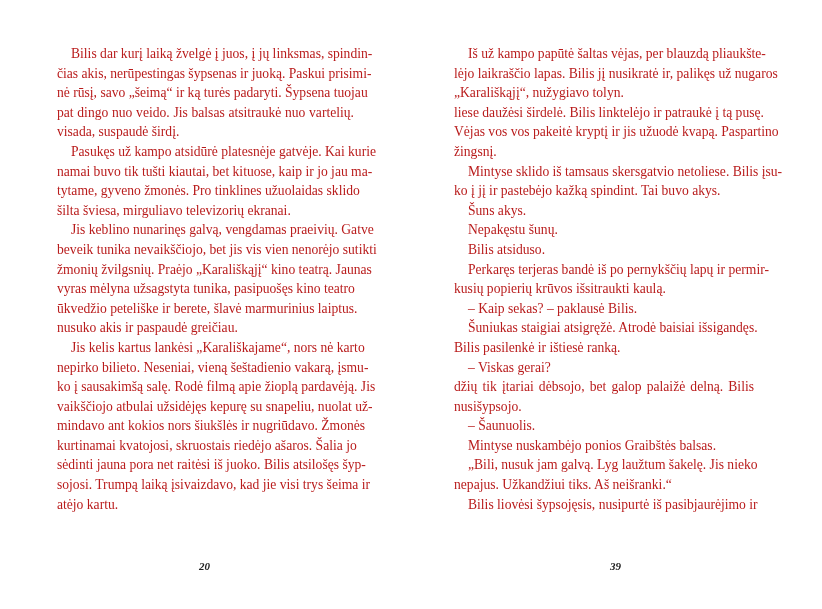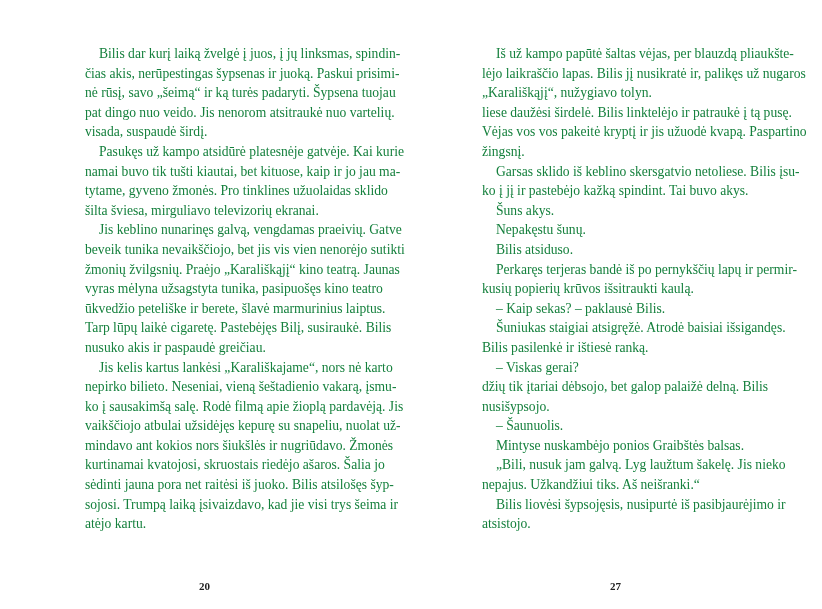--- a/index.html
+++ b/index.html
@@ -5,90 +5,87 @@
   html, body { margin: 0; padding: 0; background: #ffffff; }
   body { width: 822px; height: 609px; position: relative; overflow: hidden; }
   .page { position: absolute; top: 44px; }
   .page.left { left: 57px; width: 297px; }
   .page.right { left: 454px; width: 300px; }
   .line {
     font-family: "Liberation Serif", "DejaVu Serif", serif;
     font-size: 13.6px;
     line-height: 19.6px;
     height: 19.6px;
-    color: #15803d;
+    color: #b91c1c;
     white-space: nowrap;
     text-align: justify;
     text-align-last: justify;
     overflow: visible;
-    margin-left: 28px;
   }
   .line.last { text-align-last: left; }
   .line.indent { padding-left: 14px; }
   .line.italic { }
   .pnum {
-    position: absolute; top: 580px;
+    position: absolute; top: 560px;
     font-family: "Liberation Serif", "DejaVu Serif", serif;
-    font-weight: bold; font-size: 11px; color: #222;
+    font-style: italic; font-weight: bold; font-size: 11px; color: #222;
   }
   .pnum.left { left: 199px; }
   .pnum.right { left: 610px; }
 </style>
 </head>
 <body>
 
 <div class="page left" id="left-page">
     <div class="line indent">Bilis dar kurį laiką žvelgė į juos, į jų linksmas, spindin-</div>
     <div class="line">čias akis, nerūpestingas šypsenas ir juoką. Paskui prisimi-</div>
     <div class="line">nė rūsį, savo „šeimą“ ir ką turės padaryti. Šypsena tuojau</div>
-    <div class="line">pat dingo nuo veido. Jis nenorom atsitraukė nuo vartelių.</div>
+    <div class="line">pat dingo nuo veido. Jis balsas atsitraukė nuo vartelių.</div>
     <div class="line last">visada, suspaudė širdį.</div>
     <div class="line indent">Pasukęs už kampo atsidūrė platesnėje gatvėje. Kai kurie</div>
     <div class="line">namai buvo tik tušti kiautai, bet kituose, kaip ir jo jau ma-</div>
     <div class="line">tytame, gyveno žmonės. Pro tinklines užuolaidas sklido</div>
     <div class="line last">šilta šviesa, mirguliavo televizorių ekranai.</div>
     <div class="line indent">Jis keblino nunarinęs galvą, vengdamas praeivių. Gatve</div>
     <div class="line">beveik tunika nevaikščiojo, bet jis vis vien nenorėjo sutikti</div>
     <div class="line">žmonių žvilgsnių. Praėjo „Karališkąjį“ kino teatrą. Jaunas</div>
     <div class="line">vyras mėlyna užsagstyta tunika, pasipuošęs kino teatro</div>
     <div class="line">ūkvedžio peteliške ir berete, šlavė marmurinius laiptus.</div>
-    <div class="line">Tarp lūpų laikė cigaretę. Pastebėjęs Bilį, susiraukė. Bilis</div>
     <div class="line last">nusuko akis ir paspaudė greičiau.</div>
     <div class="line indent">Jis kelis kartus lankėsi „Karališkajame“, nors nė karto</div>
     <div class="line">nepirko bilieto. Neseniai, vieną šeštadienio vakarą, įsmu-</div>
     <div class="line">ko į sausakimšą salę. Rodė filmą apie žioplą pardavėją. Jis</div>
     <div class="line">vaikščiojo atbulai užsidėjęs kepurę su snapeliu, nuolat už-</div>
     <div class="line">mindavo ant kokios nors šiukšlės ir nugriūdavo. Žmonės</div>
     <div class="line">kurtinamai kvatojosi, skruostais riedėjo ašaros. Šalia jo</div>
     <div class="line">sėdinti jauna pora net raitėsi iš juoko. Bilis atsilošęs šyp-</div>
     <div class="line">sojosi. Trumpą laiką įsivaizdavo, kad jie visi trys šeima ir</div>
     <div class="line last">atėjo kartu.</div>
   </div>
 <div class="page right" id="right-page">
     <div class="line indent">Iš už kampo papūtė šaltas vėjas, per blauzdą pliaukšte-</div>
     <div class="line">lėjo laikraščio lapas. Bilis jį nusikratė ir, palikęs už nugaros</div>
     <div class="line last">„Karališkąjį“, nužygiavo tolyn.</div>
     <div class="line">liese daužėsi širdelė. Bilis linktelėjo ir patraukė į tą pusę.</div>
     <div class="line">Vėjas vos vos pakeitė kryptį ir jis užuodė kvapą. Paspartino</div>
     <div class="line last">žingsnį.</div>
-    <div class="line indent">Garsas sklido iš keblino skersgatvio netoliese. Bilis įsu-</div>
+    <div class="line indent">Mintyse sklido iš tamsaus skersgatvio netoliese. Bilis įsu-</div>
     <div class="line last">ko į jį ir pastebėjo kažką spindint. Tai buvo akys.</div>
     <div class="line indent last">Šuns akys.</div>
     <div class="line indent last italic">Nepakęstu šunų.</div>
     <div class="line indent last">Bilis atsiduso.</div>
     <div class="line indent">Perkaręs terjeras bandė iš po pernykščių lapų ir permir-</div>
     <div class="line last">kusių popierių krūvos išsitraukti kaulą.</div>
     <div class="line indent last">– Kaip sekas? – paklausė Bilis.</div>
     <div class="line indent">Šuniukas staigiai atsigręžė. Atrodė baisiai išsigandęs.</div>
     <div class="line last">Bilis pasilenkė ir ištiesė ranką.</div>
     <div class="line indent last">– Viskas gerai?</div>
     <div class="line">džių tik įtariai dėbsojo, bet galop palaižė delną. Bilis</div>
     <div class="line last">nusišypsojo.</div>
     <div class="line indent last">– Šaunuolis.</div>
     <div class="line indent last">Mintyse nuskambėjo ponios Graibštės balsas.</div>
     <div class="line indent">„Bili, nusuk jam galvą. Lyg laužtum šakelę. Jis nieko</div>
     <div class="line last">nepajus. Užkandžiui tiks. Aš neišranki.“</div>
     <div class="line indent">Bilis liovėsi šypsojęsis, nusipurtė iš pasibjaurėjimo ir</div>
-    <div class="line last">atsistojo.</div>
   </div>
 
 <div class="pnum left">20</div>
-<div class="pnum right">27</div>
+<div class="pnum right">39</div>
 
 </body></html>

